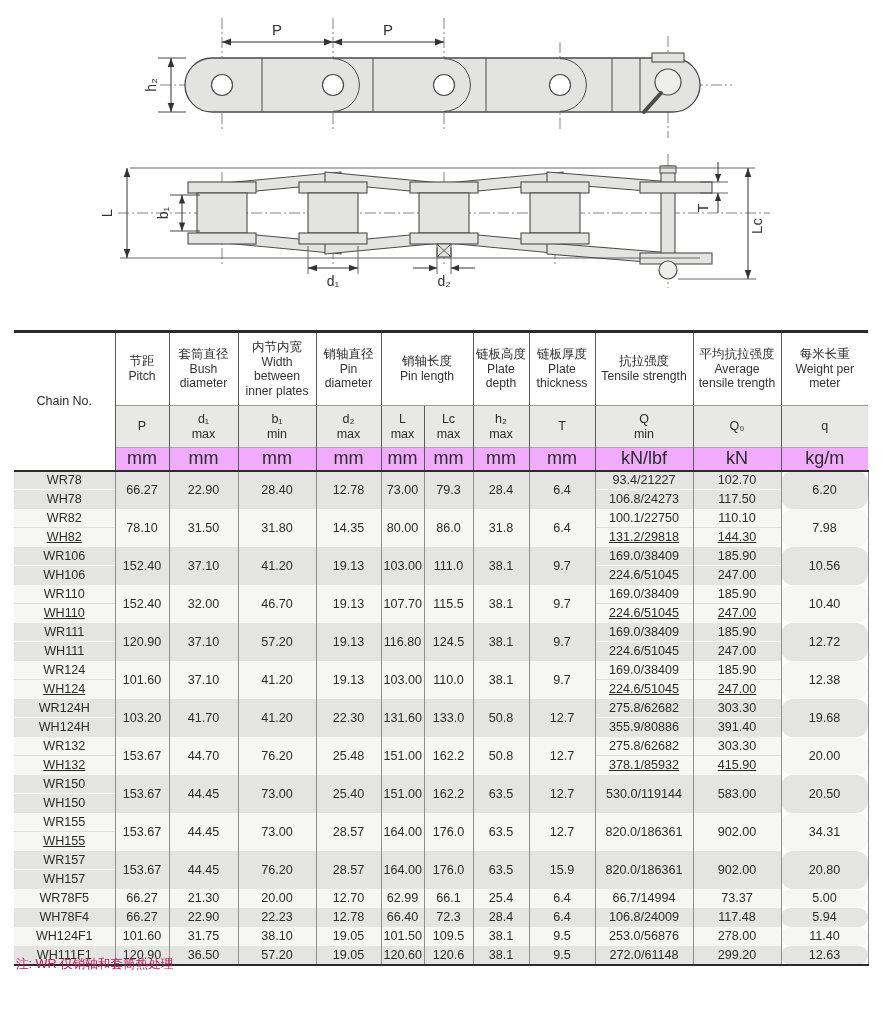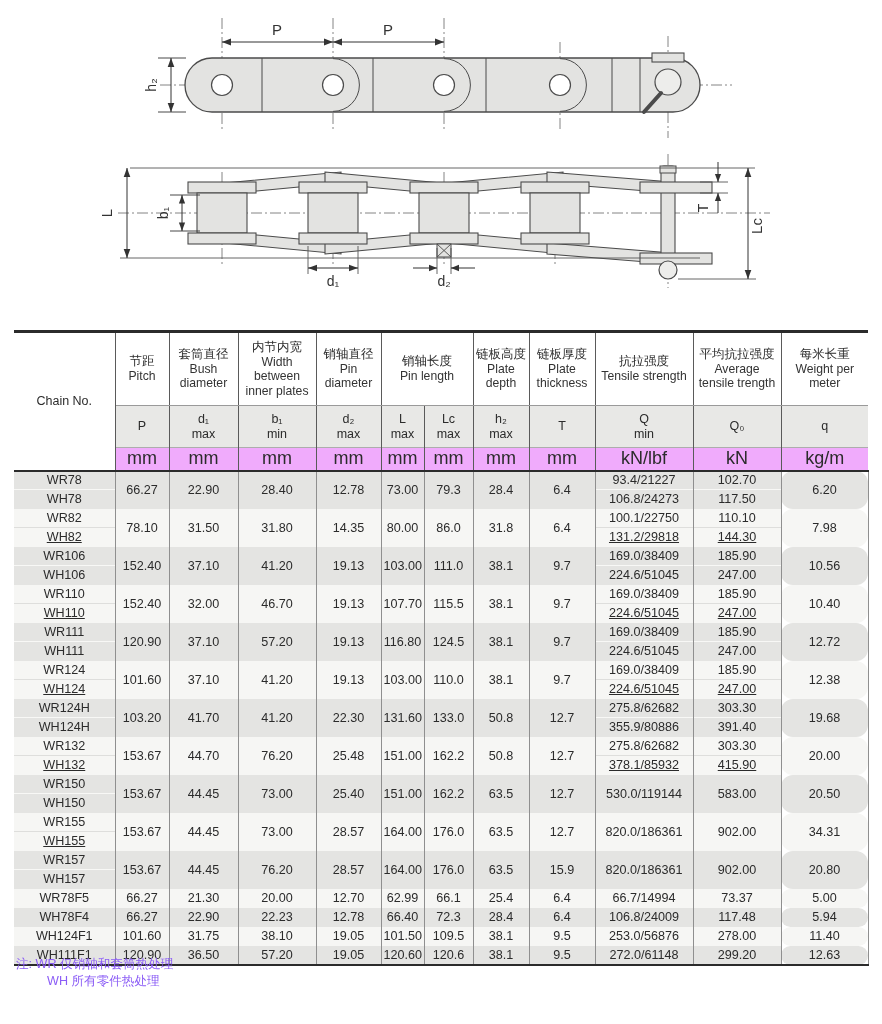--- a/index.html
+++ b/index.html
@@ -28,21 +28,21 @@
 
   table.spec td{border-right:1px solid #8f8f8f;height:19px;font-size:12.6px;}
   td.last{border-right:none;border-radius:12px;}
   tr.shade-a td{background:#e4e4e2;}
   tr.shade-b td{background:#f6f6f4;}
   td.sub{border-top:1px solid transparent;}
   tr.shade-a td.sub{border-top-color:#f8f8f6;}
   tr.shade-b td.sub{border-top-color:#deded c;}
   tr.shade-b td.sub{border-top-color:#dededc;text-decoration:underline;}
 
-  .notes{position:absolute;left:16px;top:956px;font-size:12.6px;line-height:1.38;color:#8b5cf6;}
+  .notes{position:absolute;left:16px;top:956px;font-size:12.6px;line-height:1.38;color:#be185d;}
   .notes .ind-cn{padding-left:31px;}
   .notes .ind-en{padding-left:42px;}
 </style>
 </head>
 <body>
 
 <div class="page">
 
   <svg style="position:absolute;left:0;top:6px;" width="882" height="140" viewBox="0 0 882 140">
 
@@ -579,16 +579,15 @@
             <td class="num">272.0/61148</td>
             <td class="num">299.20</td>
             <td class="num last">12.63</td>
           </tr>
         </tbody>
     </table>
   </div>
 
   <div class="notes">
     <div>注: WR 仅销轴和套筒热处理</div>
-    <div class="ind-cn">WH 所有零件热处理</div>
   </div>
 
 </div>
 
 </body></html>

